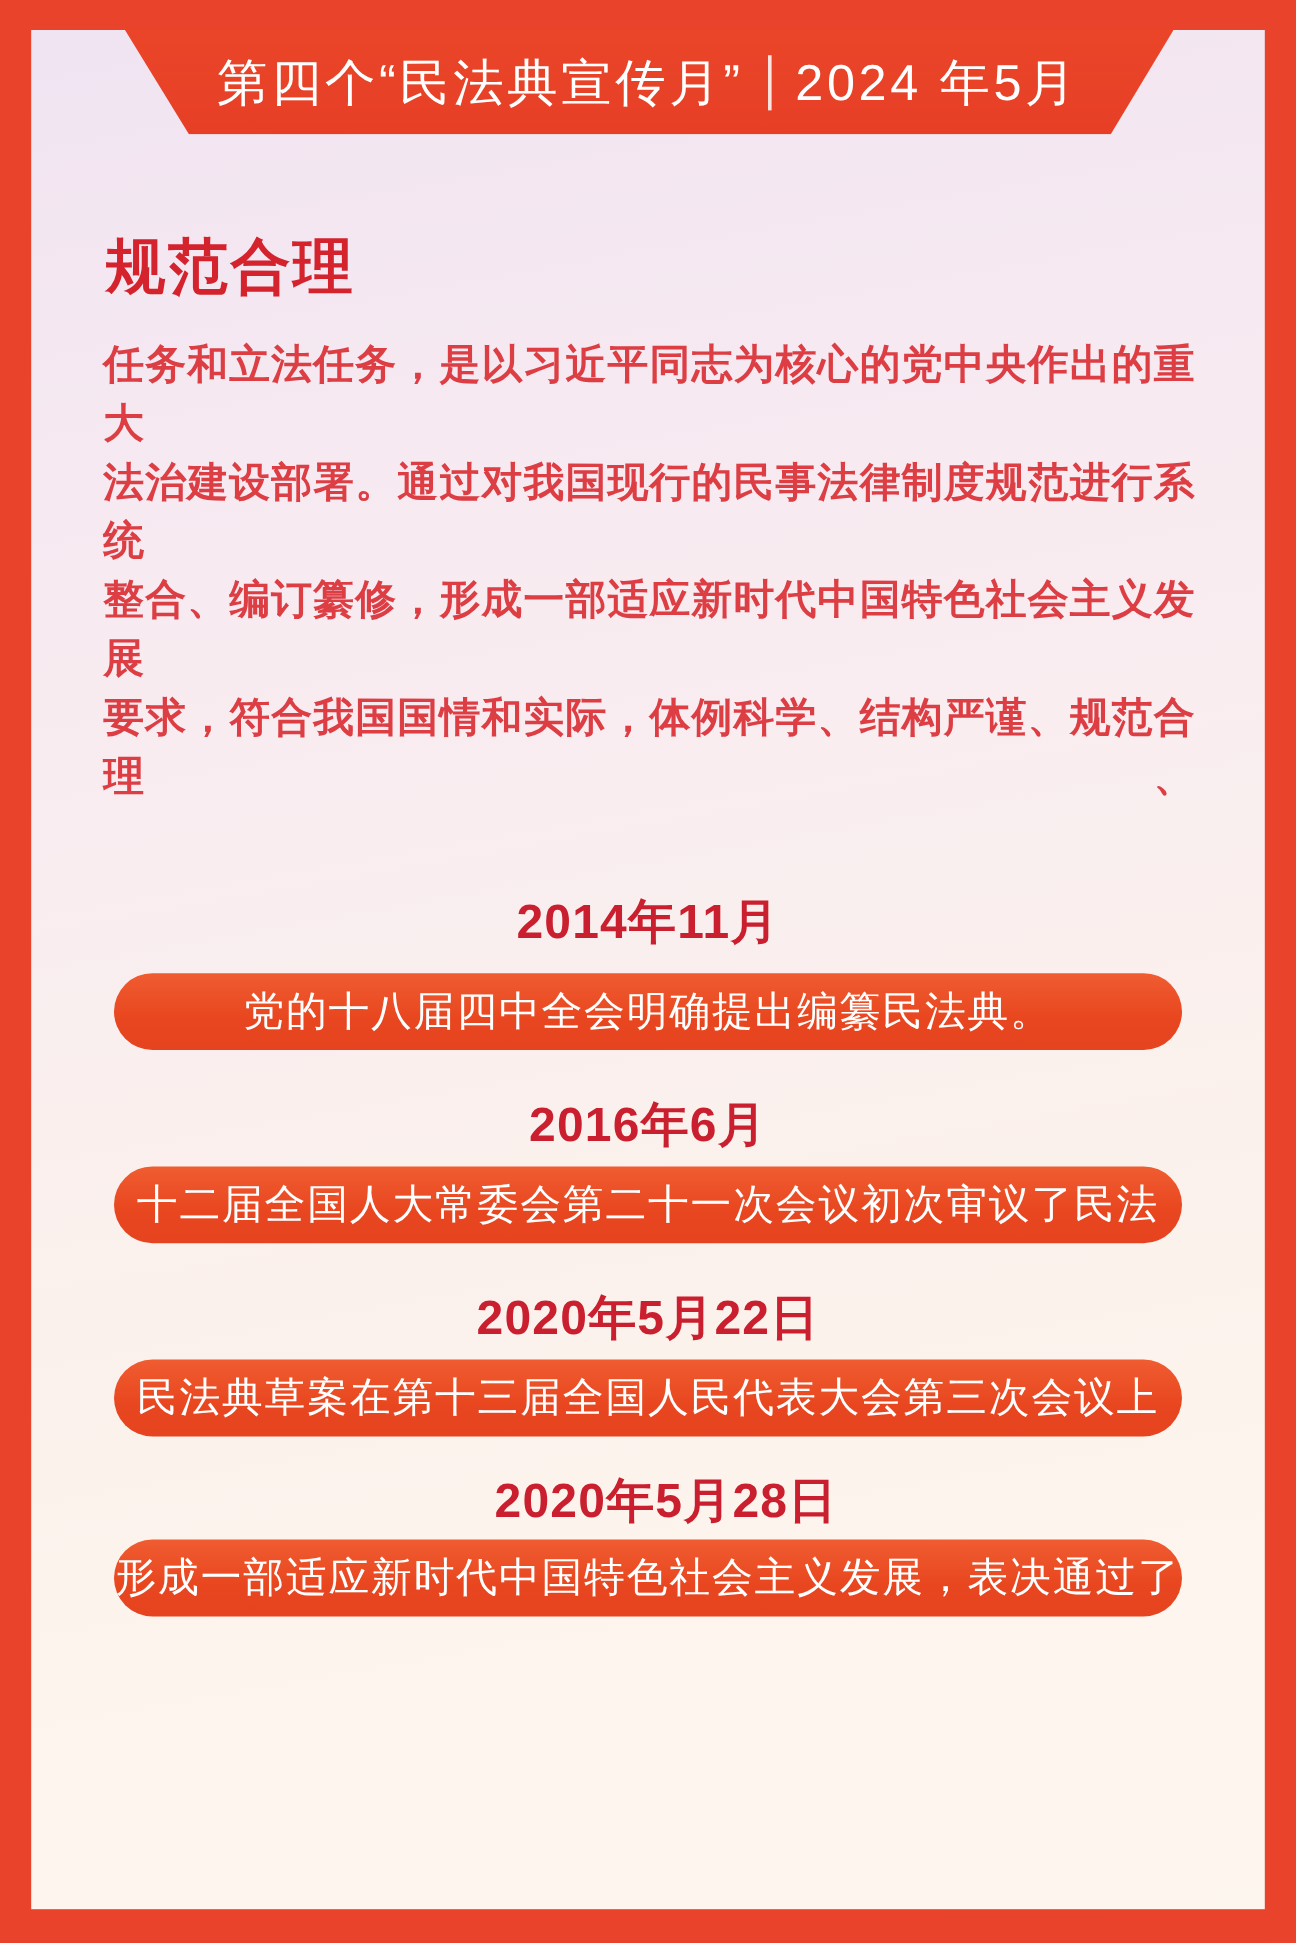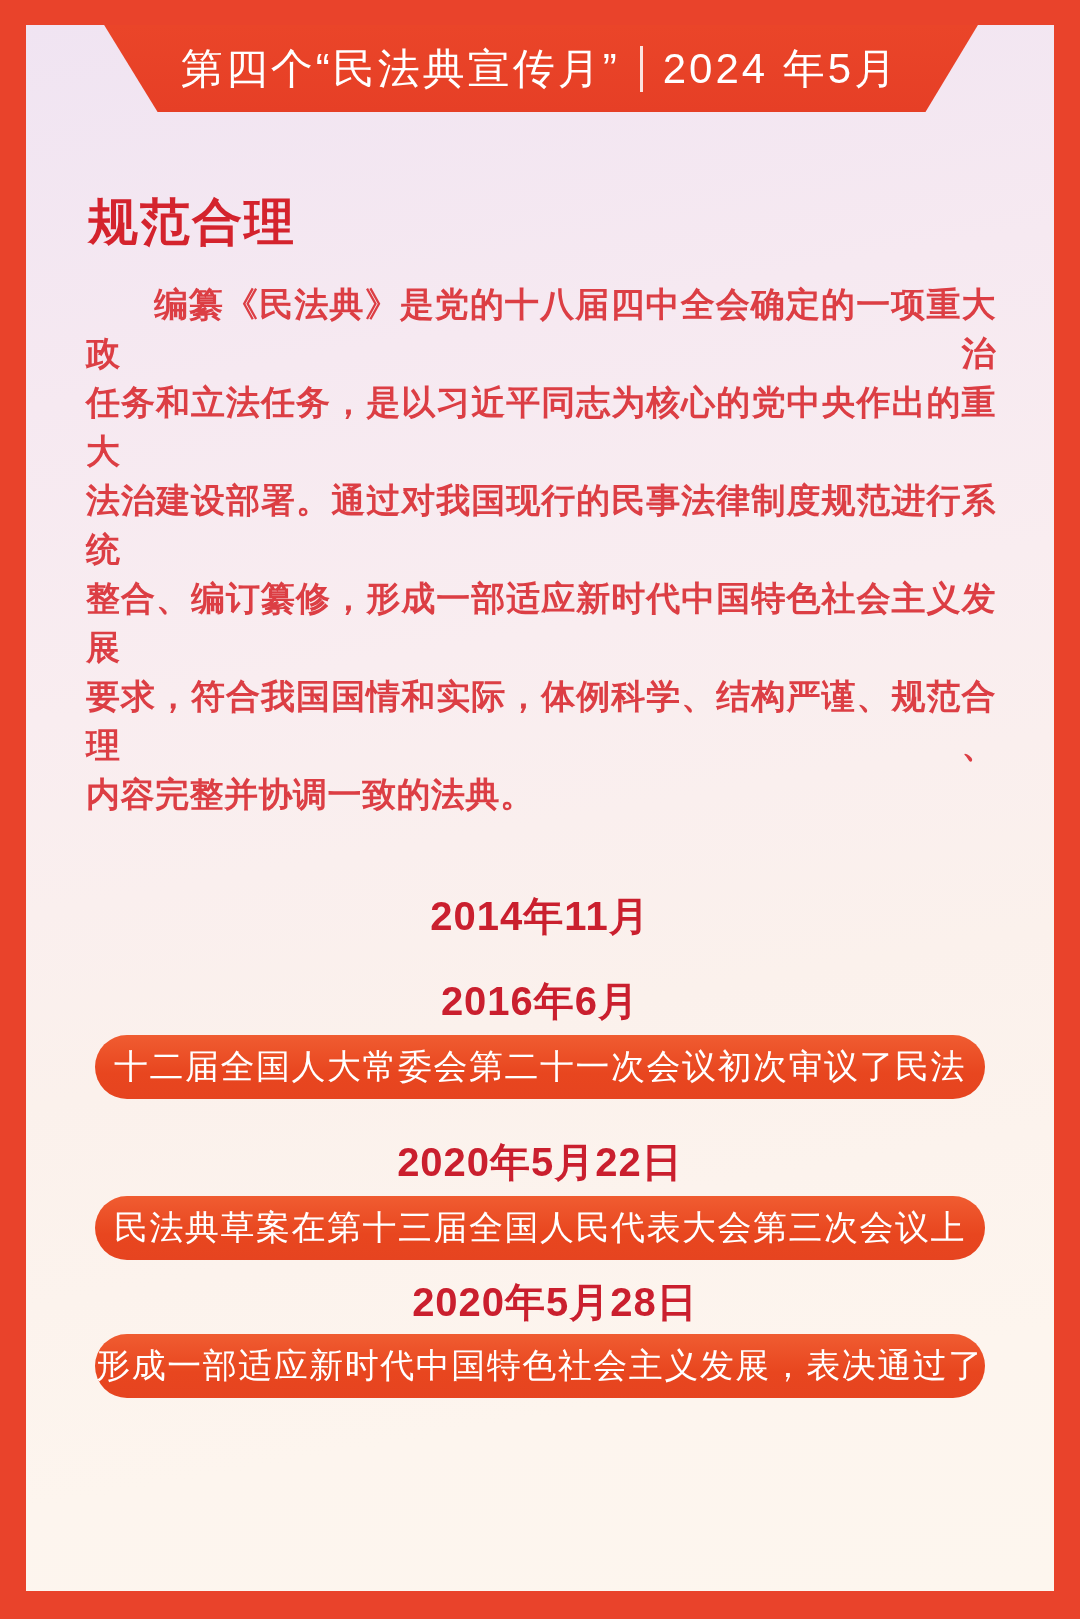--- a/index.html
+++ b/index.html
@@ -60,21 +60,21 @@
   .paragraph .pline.last{ text-align-last:left; }
   .t-date{
     text-align:center;
     color:#ca1f2e;
     font-weight:bold;
     font-size:40px;line-height:44px;
     letter-spacing:1px;
     margin-top:41px;
   }
   .t-date.first{ margin-top:75px; }
-  .t-date.tight{ margin-top:20px;padding-left:30px; }
+  .t-date.tight{ margin-top:32px;padding-left:30px; }
   .pill{
     width:890px;height:64px;
     margin:6px auto 0;
     background:linear-gradient(180deg,#f05c31 0%,#e8461f 60%,#e64420 100%);
     border-radius:34px;
     display:flex;align-items:center;justify-content:center;
     color:#ffffff;
     font-size:34px;
     letter-spacing:1.5px;
     white-space:nowrap;
@@ -90,29 +90,30 @@
 
   <div class="banner">
     <span class="txt">第四个“民法典宣传月”</span>
     <span class="divider"></span>
     <span class="txt">2024 年5月</span>
   </div>
 
   <div class="main-title">规范合理</div>
 
   <div class="paragraph">
-    <div class="pline indent">编纂《民法典》是党的十八届四中全会确定的一项重大政治</div>
     <div class="pline">任务和立法任务，是以习近平同志为核心的党中央作出的重大</div>
     <div class="pline">法治建设部署。通过对我国现行的民事法律制度规范进行系统</div>
     <div class="pline">整合、编订纂修，形成一部适应新时代中国特色社会主义发展</div>
     <div class="pline">要求，符合我国国情和实际，体例科学、结构严谨、规范合理、</div>
-    <div class="pline last">内容完整并协调一致的法典。</div>
   </div>
 
   <div class="t-date first">2014年11月</div>
+  <div class="pill gap20">
+    <span>党的十八届四中全会明确提出编纂民法典。</span>
+  </div>
 
   <div class="t-date">2016年6月</div>
   <div class="pill gap12">
     <span>十二届全国人大常委会第二十一次会议初次审议了民法</span>
   </div>
 
   <div class="t-date">2020年5月22日</div>
   <div class="pill gap12">
     <span>民法典草案在第十三届全国人民代表大会第三次会议上</span>
   </div>

